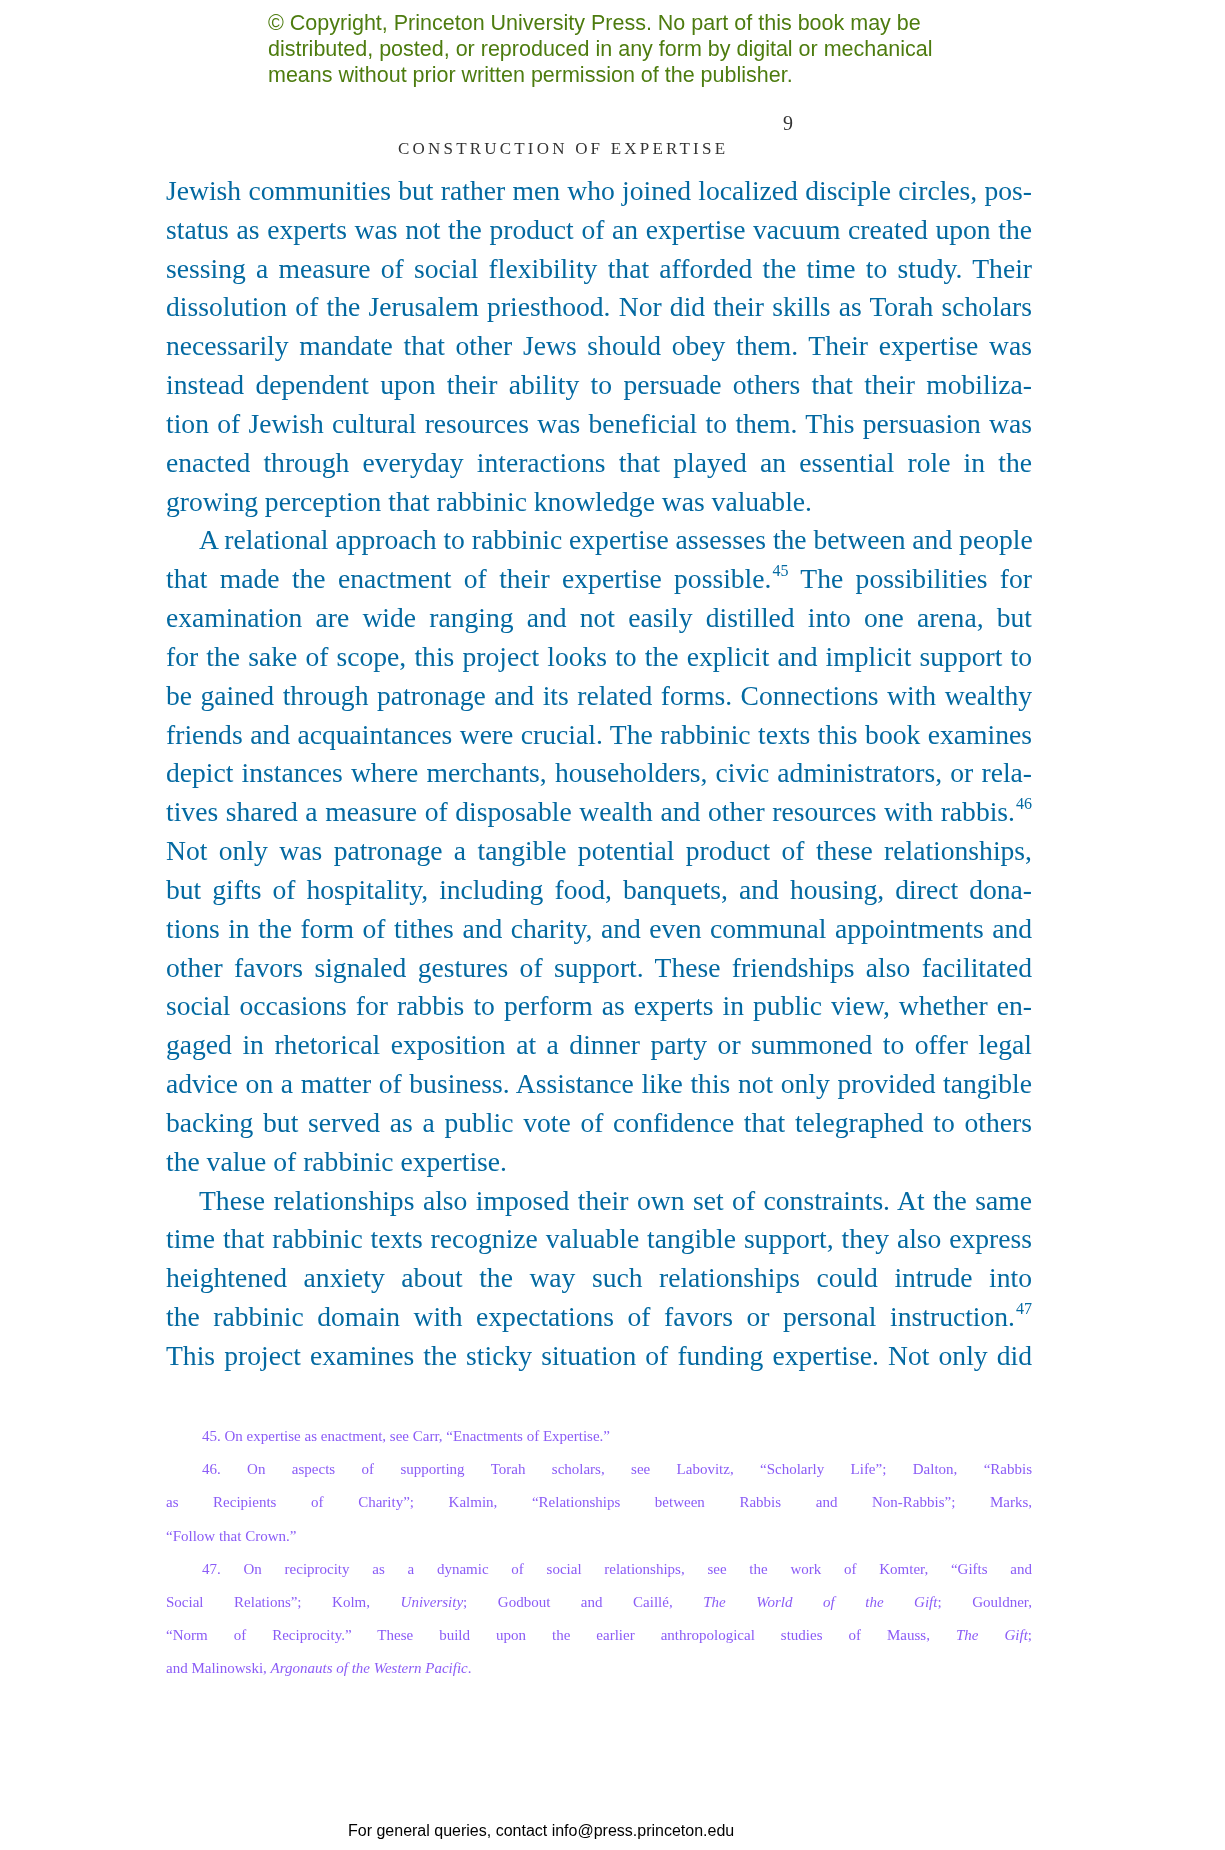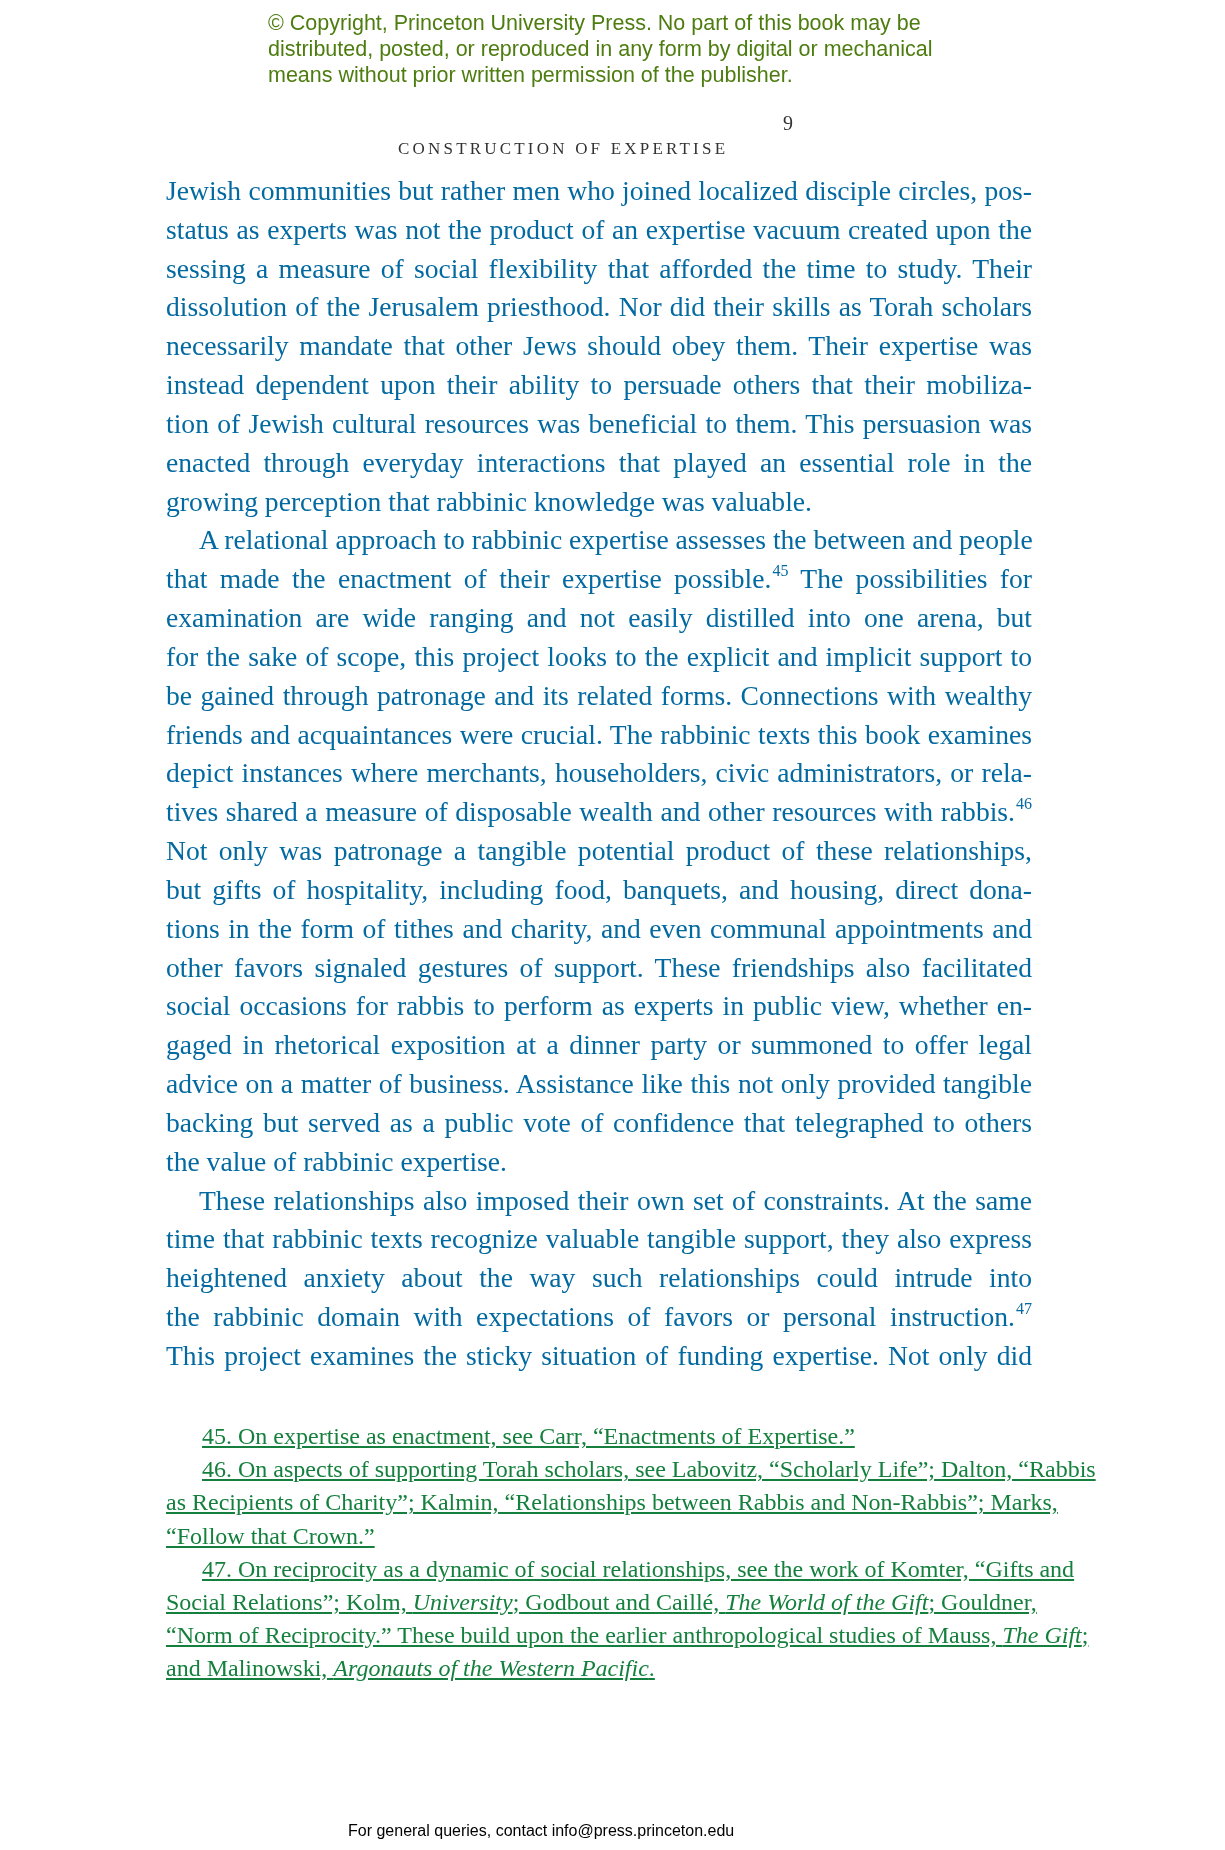--- a/index.html
+++ b/index.html
@@ -15,21 +15,21 @@
   .folio { top: 110px; left: 783px; font-family: "Liberation Serif", serif; font-size: 20px; color: #333; line-height: 26px; }
 
   
   .body-text { left: 166px; top: 172px; width: 866px; font-family: "Liberation Serif", serif; font-size: 27.6px; line-height: 38.83px; color: #0369a1; }
   .line { display: block; height: 38.83px; white-space: nowrap; text-align: justify; text-align-last: justify; overflow: visible; }
   .line.last { text-align-last: left; }
   .line.indent { padding-left: 33px; }
   sup.fnref { font-size: 16px; line-height: 0; vertical-align: 0; position: relative; top: -12px; margin-left: 1px; }
 
   
-  .notes { left: 166px; top: 1420px; width: 866px; font-family: "Liberation Serif", serif; font-size: 24px; line-height: 33.2px; color: #15803d; text-decoration: underline; }
+  .notes { left: 166px; top: 1420px; width: 866px; font-family: "Liberation Serif", serif; font-size: 15px; line-height: 33.2px; color: #8b5cf6; }
   .nline { display: block; height: 33.2px; white-space: nowrap; text-align: justify; text-align-last: justify; }
   .nline.last { text-align-last: left; }
   .nline.indent { padding-left: 36px; }
   .nline i { font-style: italic; }
 
   
   .footer { left: 348px; top: 1818px; font-family: Liberation Sans, sans-serif; font-size: 16px; line-height: 26px; color: #000000; white-space: nowrap; }
 </style>
 </head>
 <body>

